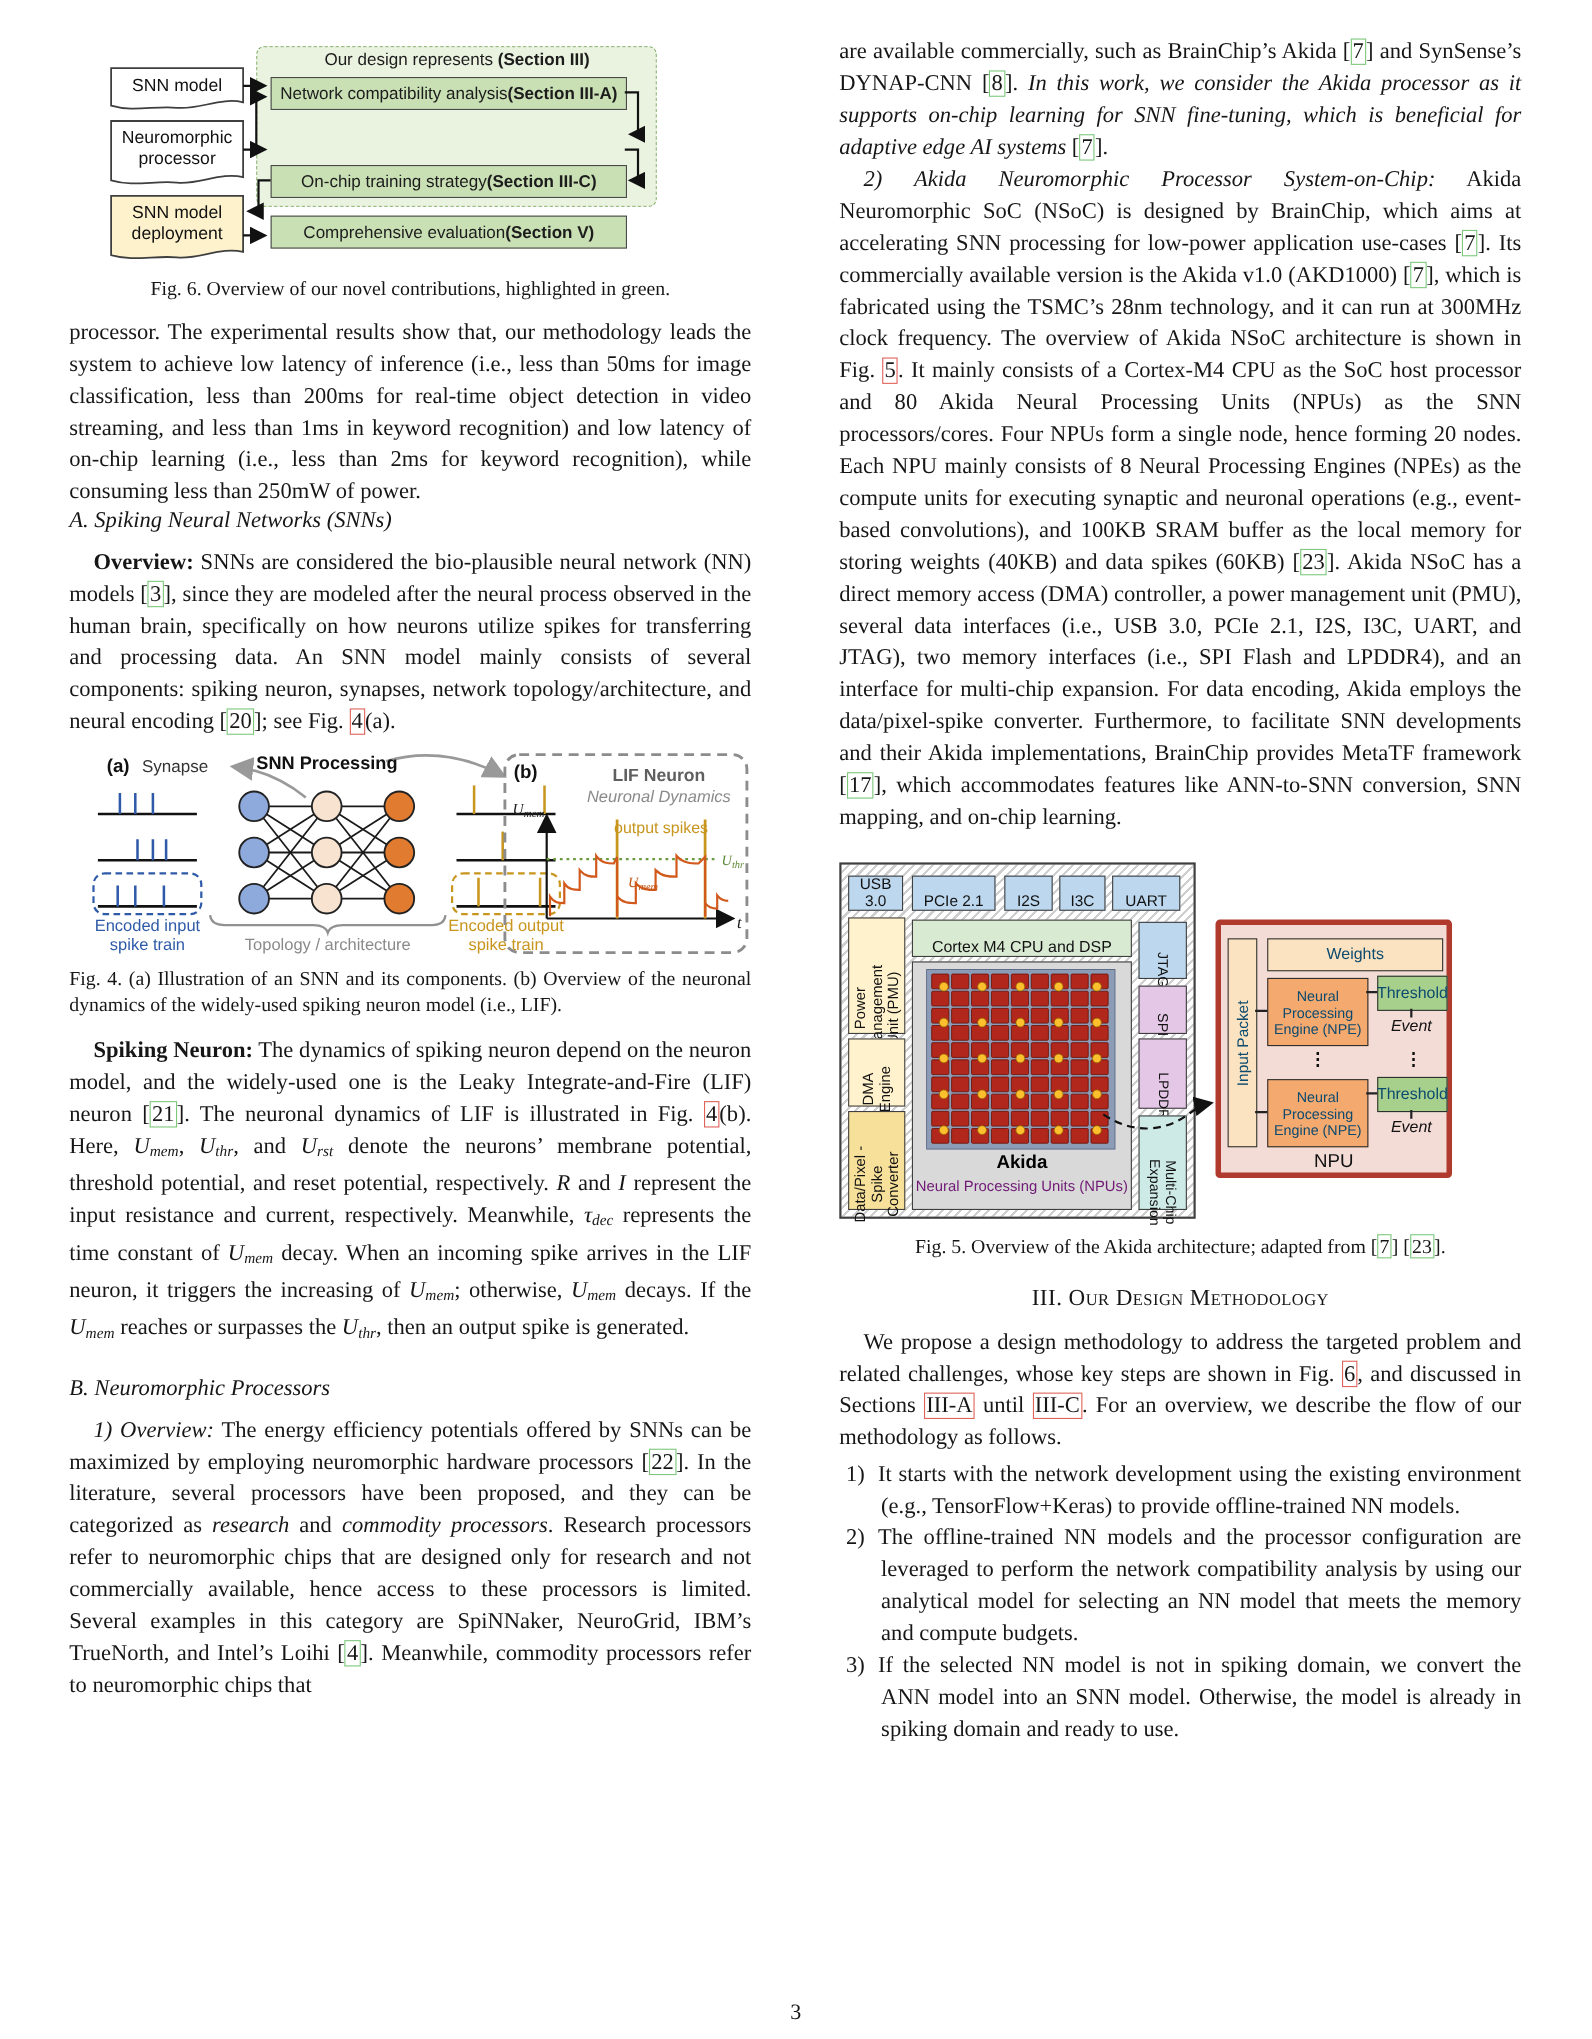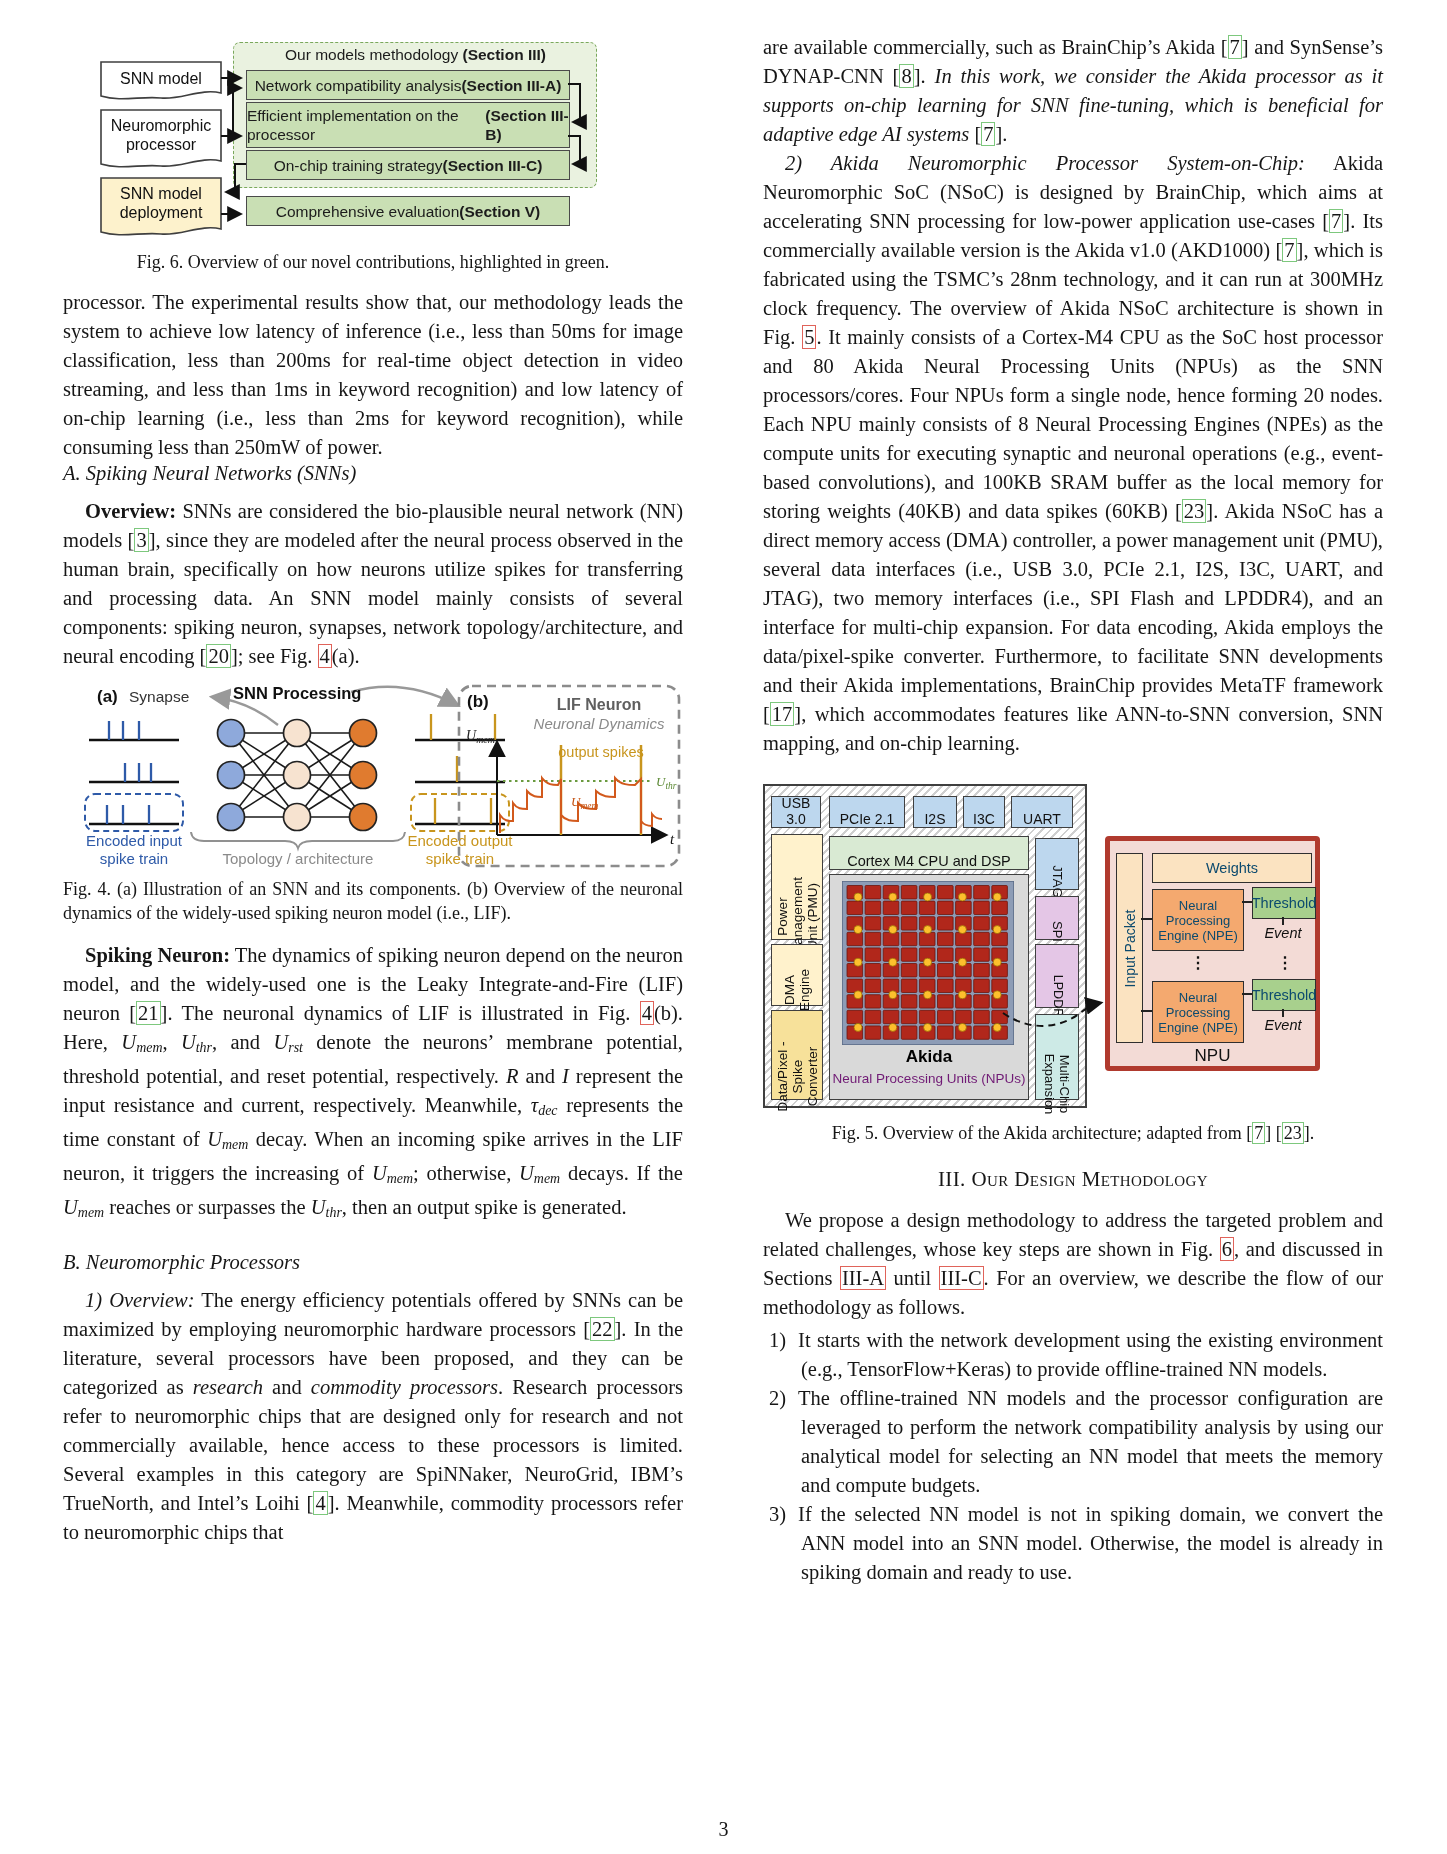--- a/index.html
+++ b/index.html
@@ -86,33 +86,29 @@
 <div class="page">
 
   <div class="col col-left">
 
     <figure class="fig3" style="margin-left:0">
       <div class="fig3-dashed"></div>
       <div class="fig3-box" style="top:30px;height:28px">
           <span>Network compatibility analysis </span>
           <span class="seg-b">(Section III-A)</span>
         </div>
-      <div class="fig3-box" style="top:62px;height:44px">
-          <span>Efficient implementation on the processor </span>
-          <span class="seg-b">(Section III-B)</span>
-        </div>
       <div class="fig3-box" style="top:110px;height:28px">
           <span>On-chip training strategy </span>
           <span class="seg-b">(Section III-C)</span>
         </div>
       <div class="fig3-box" style="top:156px;height:28px">
           <span>Comprehensive evaluation </span>
           <span class="seg-b">(Section V)</span>
         </div>
-      <div class="fig3-title"><span>Our models methodology </span><span class="seg-b">(Section III)</span></div>
+      <div class="fig3-title"><span>Our design represents </span><span class="seg-b">(Section III)</span></div>
       <svg class="fig3-svg" width="620" height="202">
         <defs>
           <marker id="m3" viewBox="0 0 10 10" refX="8" refY="5" markerWidth="8" markerHeight="8" orient="auto-start-reverse">
             <path d="M0,0 L10,5 L0,10 z" fill="#111"></path>
           </marker>
         </defs>
         <path d="M38,22 L158,22 L158,53 C138,48 118,60 98,58 C78,56 58,62 38,56 Z" fill="#ffffff" stroke="#3f3f3f" stroke-width="1.6"></path>
         <path d="M38,70 L158,70 L158,121 C138,116 118,128 98,126 C78,124 58,130 38,124 Z" fill="#ffffff" stroke="#3f3f3f" stroke-width="1.6"></path>
         <path d="M38,138 L158,138 L158,189 C138,184 118,196 98,194 C78,192 58,198 38,192 Z" fill="#fdf2cc" stroke="#3f3f3f" stroke-width="1.6"></path>
         <path d="M158,38 L177,38" stroke="#111" stroke-width="2" marker-end="url(#m3)"></path>

